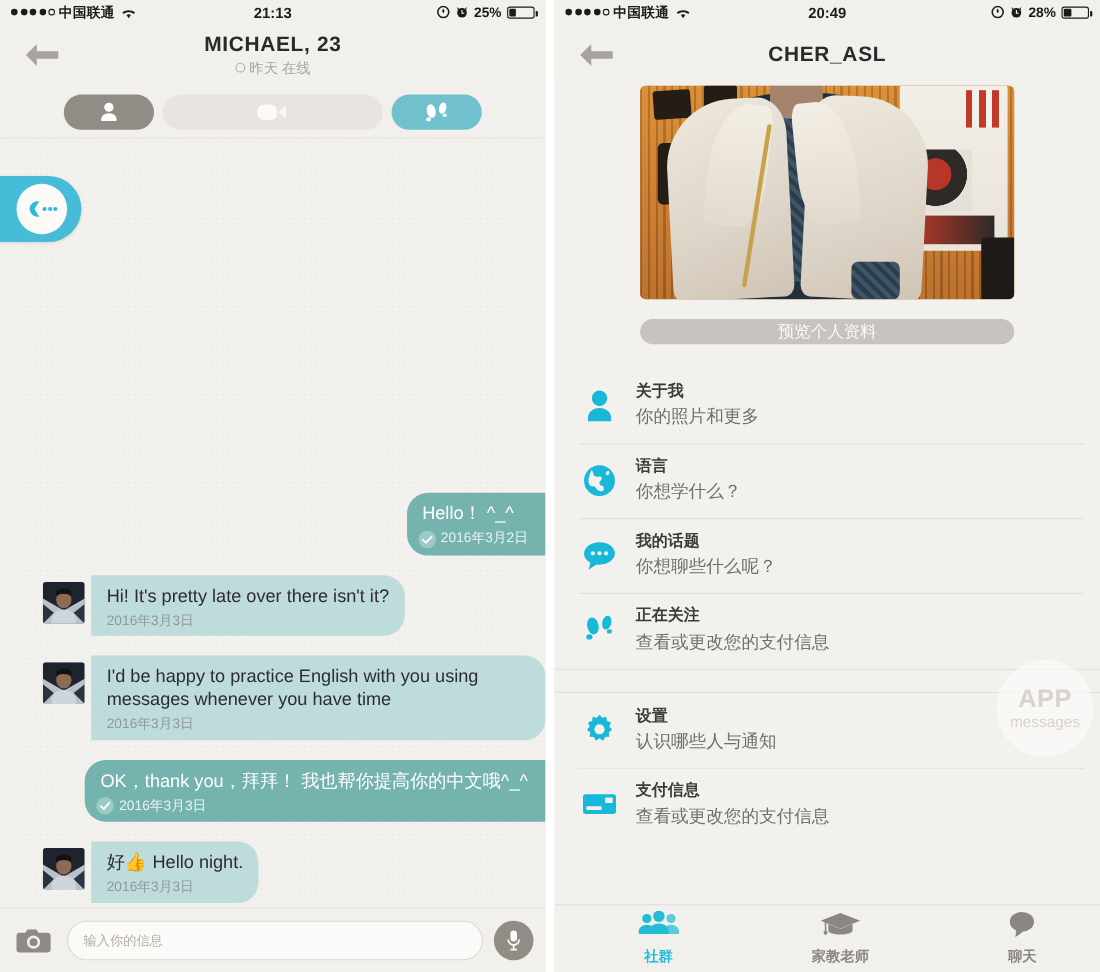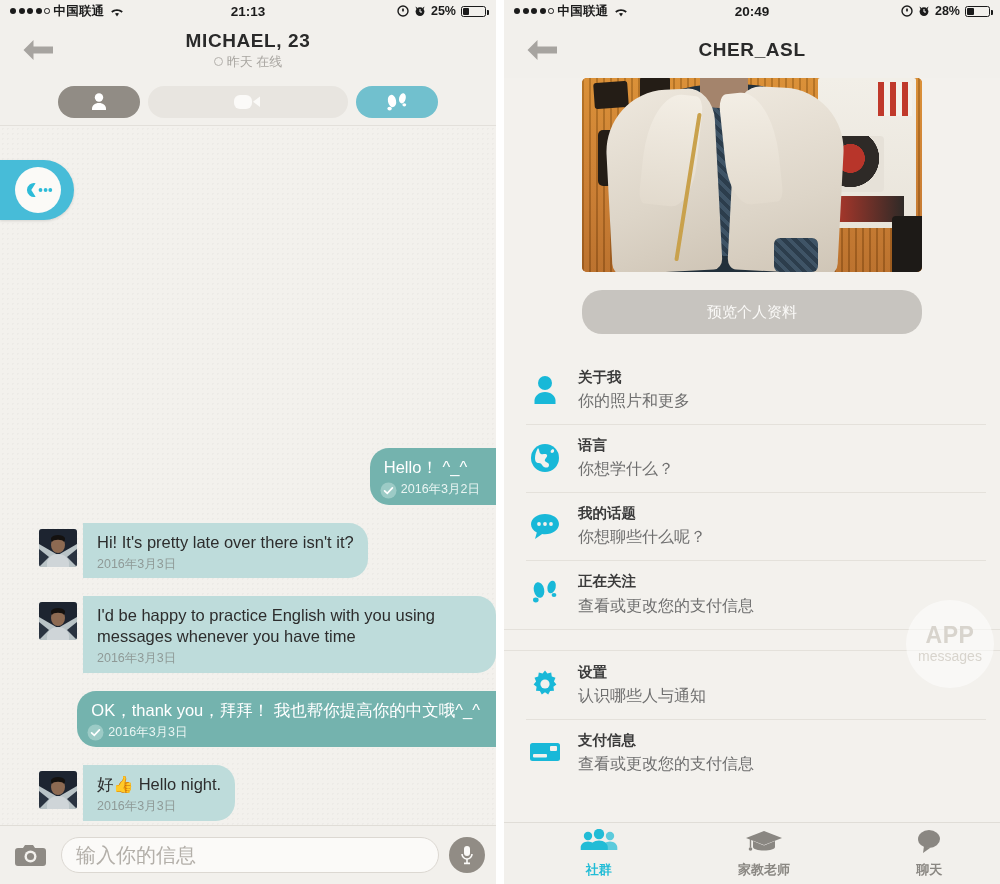--- a/index.html
+++ b/index.html
@@ -126,21 +126,21 @@
   .check { width: 17px; height: 17px; flex: 0 0 17px; margin-left: -4px; }
 
   
   .composer {
     height: 59px; background: #f2f0ec; border-top: 1px solid #e0ddd7;
     display: flex; align-items: center; gap: 10px; padding: 0 11px;
   }
   .cam-btn { width: 40px; height: 32px; display: flex; align-items: center; justify-content: center; }
   .msg-input {
     flex: 1; height: 36px; border-radius: 18px; border: 1px solid #dcd8d2;
-    background: #fbfaf8; padding: 0 14px; font-size: 20px; color: #555;
+    background: #fbfaf8; padding: 0 14px; font-size: 12px; color: #555;
     font-family: "Liberation Sans", "DejaVu Sans", sans-serif; outline: none;
   }
   .msg-input::placeholder { color: #b3afa9; }
   .mic-btn {
     width: 36px; height: 36px; flex: 0 0 36px; border-radius: 50%;
     background: #918c85; display: flex; align-items: center; justify-content: center;
   }
 
   
   .photo-wrap { background: #f3f1ed; padding: 0 16px; }
@@ -201,21 +201,21 @@
     background: repeating-linear-gradient(45deg,#3f5466 0 4px,#2c3d4c 4px 8px);
     border-radius: 6px;
   }
   .ph-dark {
     position: absolute; right: 0; bottom: 0; width: 30px; height: 56px;
     background: #1d1a17; border-radius: 4px 0 0 0;
   }
 
   
   .preview-btn {
-    width: 340px; height: 44px; margin: 18px auto 0;
+    width: 340px; height: 23px; margin: 18px auto 0;
     background: #c7c4bf; border-radius: 20px;
     display: flex; align-items: center; justify-content: center;
     color: #fbfaf8; font-size: 15px;
   }
 
   
   .menu { margin-top: 22px; background: #f3f1ed; position: relative; }
   .menu-item {
     display: flex; align-items: center; gap: 14px;
     padding: 12px 18px 13px 22px; position: relative;

